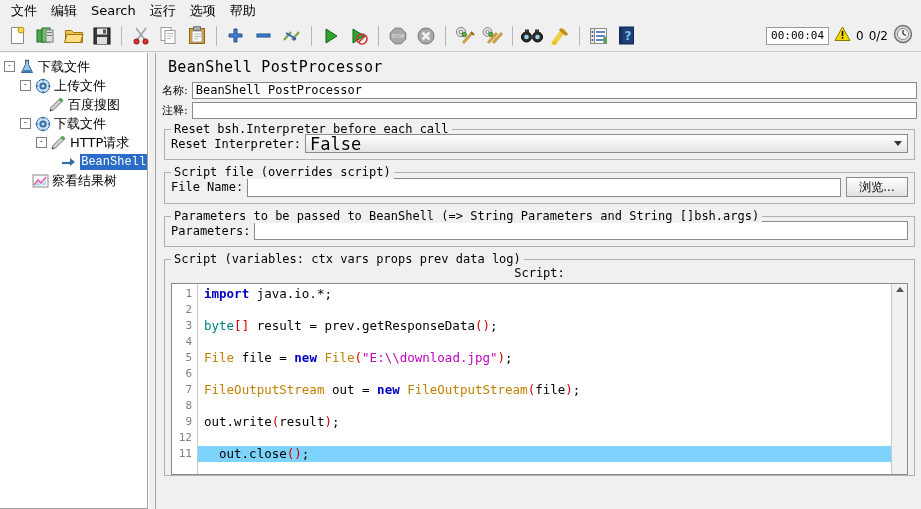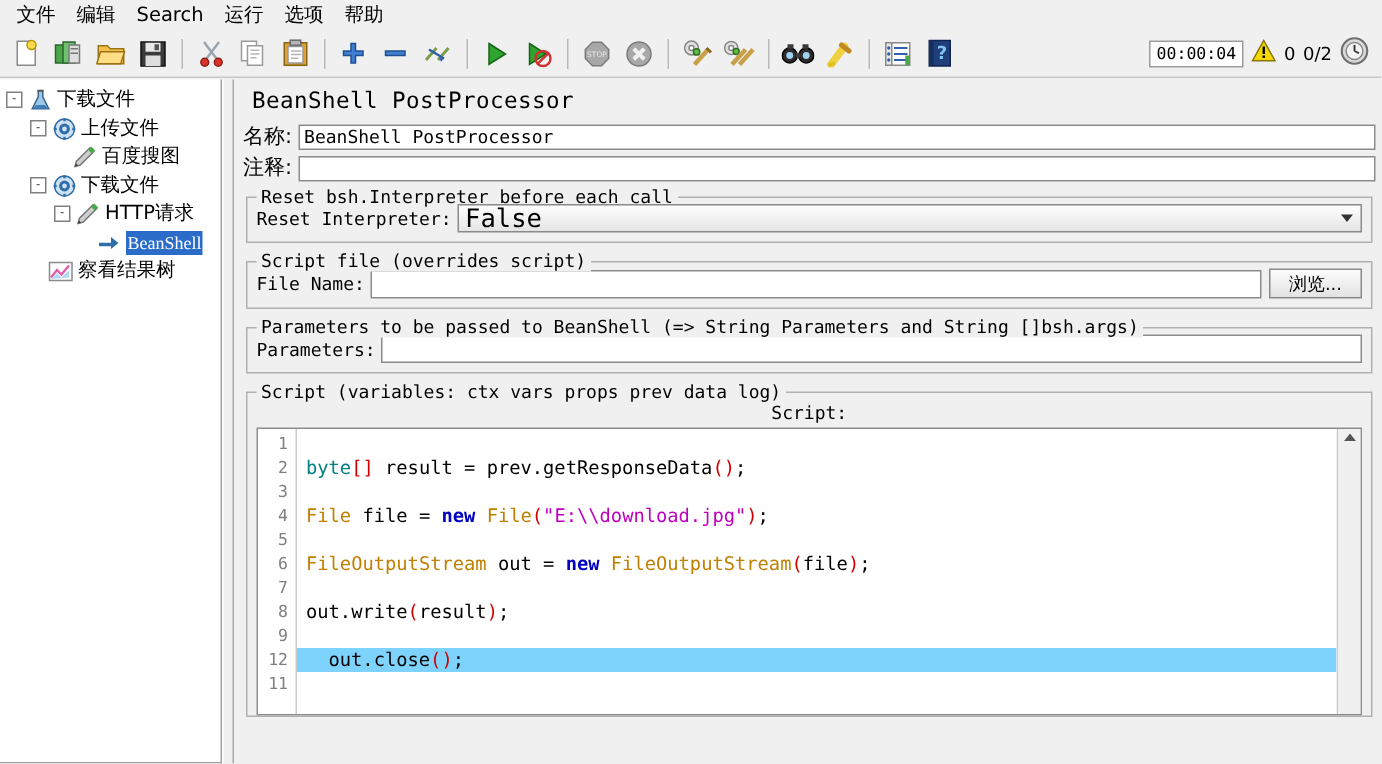--- a/index.html
+++ b/index.html
@@ -58,33 +58,33 @@
   .indent{display:inline-block;}
   .toggle{
     width:9px;height:9px;border:1px solid #808080;background:#fff;
     font-size:8px;line-height:7px;text-align:center;color:#333;
     margin-right:3px;flex:0 0 auto;font-family:"DejaVu Sans Mono",monospace;
   }
   .toggle-spacer{width:12px;flex:0 0 auto;display:inline-block;}
   .ticon{width:17px;height:16px;margin-right:3px;flex:0 0 auto;display:flex;align-items:center;justify-content:center;}
   .tlabel{font-size:13px;color:#000;line-height:16px;}
   .tlabel.sel{background:#2a6cc8;color:#fff;padding:0 1px;}
-  .tlabel.mono{font-family:Liberation Serif, serif;font-size:12px;}
+  .tlabel.mono{font-family:Liberation Mono, monospace;font-size:12px;}
 
   
   .panel-title{
     font-family:"DejaVu Sans Mono", monospace;font-size:15px;color:#000;
     padding:5px 0 6px 6px;letter-spacing:.3px;
   }
   .row{display:flex;align-items:center;margin-bottom:3px;}
   .row-label{
     font-family:"DejaVu Sans Mono", monospace;font-size:12px;color:#000;
     padding-right:4px;white-space:nowrap;
   }
-  .row-label.cn{font-family:"DejaVu Sans", sans-serif;font-size:14px;}
+  .row-label.cn{font-family:"DejaVu Sans", sans-serif;font-size:11px;}
   .txt{
     flex:1;height:17px;border:1px solid #8a8a8a;background:#fff;
     font-family:"DejaVu Sans Mono", monospace;font-size:12px;color:#000;
     padding:0 3px;line-height:17px;box-sizing:border-box;outline:none;
   }
   .group{
     border:1px solid #b0b0b0;margin:6px 2px 0 2px;padding:4px 6px 6px 6px;
     position:relative;box-sizing:border-box;background:transparent;
   }
   .group-title{
@@ -491,20 +491,21 @@
               <div class="gline">4</div>
               <div class="gline">5</div>
               <div class="gline">6</div>
               <div class="gline">7</div>
               <div class="gline">8</div>
               <div class="gline">9</div>
               <div class="gline">12</div>
               <div class="gline">11</div>
             </div>
           <div class="code" id="code">
+              <div class="cline"><span class="k">import</span><span class="pl"> java.io.*;</span></div>
               <div class="cline">&nbsp;</div>
               <div class="cline"><span class="t">byte</span><span class="p">[]</span><span class="pl"> result = prev.getResponseData</span><span class="p">()</span><span class="pl">;</span></div>
               <div class="cline">&nbsp;</div>
               <div class="cline"><span class="cls">File</span><span class="pl"> file = </span><span class="k">new</span><span class="pl"> </span><span class="cls">File</span><span class="p">(</span><span class="s">"E:\\download.jpg"</span><span class="p">)</span><span class="pl">;</span></div>
               <div class="cline">&nbsp;</div>
               <div class="cline"><span class="cls">FileOutputStream</span><span class="pl"> out = </span><span class="k">new</span><span class="pl"> </span><span class="cls">FileOutputStream</span><span class="p">(</span><span class="pl">file</span><span class="p">)</span><span class="pl">;</span></div>
               <div class="cline">&nbsp;</div>
               <div class="cline"><span class="pl">out.write</span><span class="p">(</span><span class="pl">result</span><span class="p">)</span><span class="pl">;</span></div>
               <div class="cline">&nbsp;</div>
               <div class="cline hl"><span class="pl">out.close</span><span class="p">()</span><span class="pl">;</span></div>

